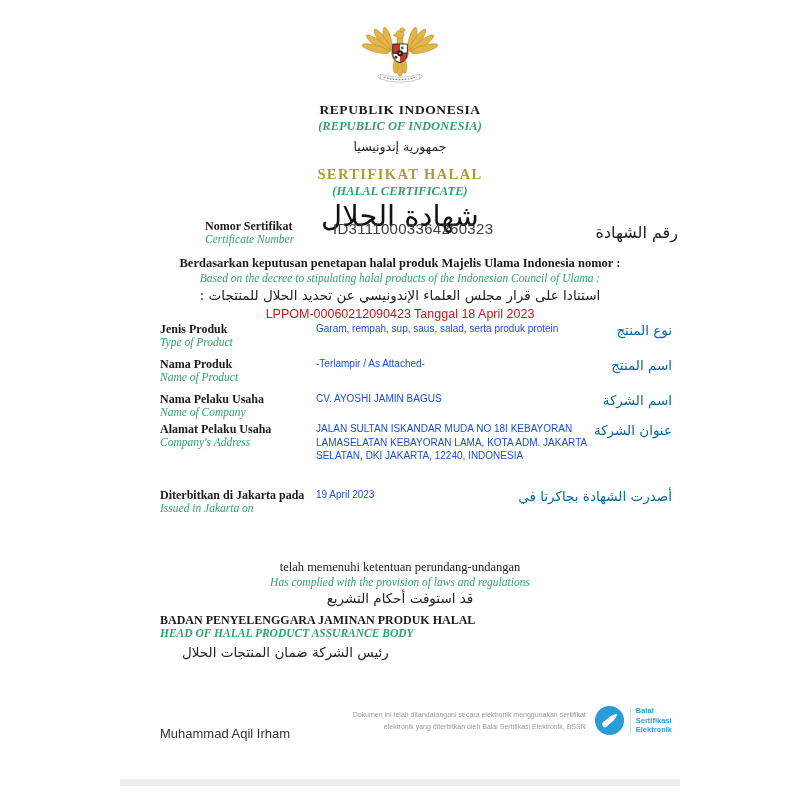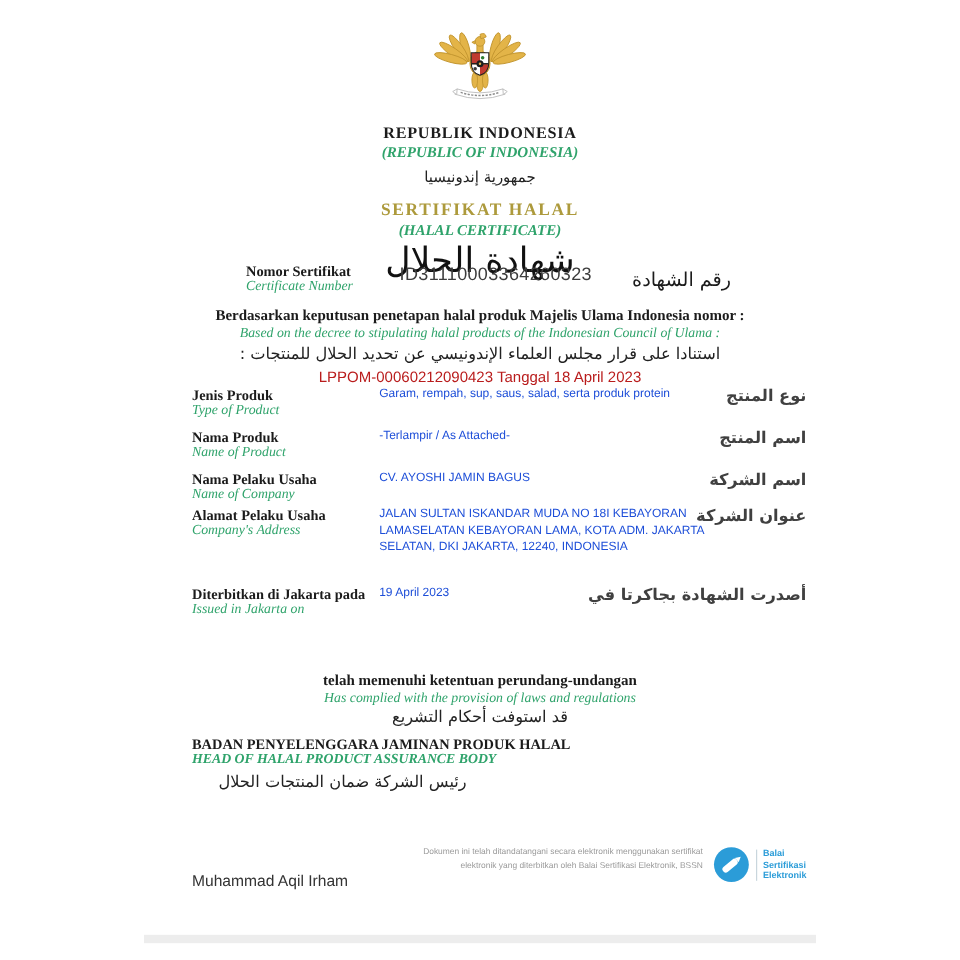--- a/index.html
+++ b/index.html
@@ -14,52 +14,52 @@
   .country-en{font-size:12.5px;font-style:italic;font-weight:700;color:var(--green,#2FA36B);margin-top:1px;}
   .ar{font-family:"DejaVu Sans",sans-serif;direction:rtl;}
   .country-ar{font-size:12.5px;margin-top:5px;color:#222;}
   .title-id{font-size:14.5px;font-weight:700;letter-spacing:1.4px;color:var(--gold,#AD9A3C);margin-top:12px;}
   .title-en{font-size:12.5px;font-style:italic;font-weight:700;color:var(--green,#2FA36B);margin-top:1px;}
   .title-ar{font-size:29px;color:#111;margin-top:2px;line-height:1.05;}
 
   .lbl-id{font-size:12px;font-weight:600;line-height:1.2;}
   .lbl-en{font-size:11.5px;font-style:italic;color:var(--green,#2FA36B);line-height:1.2;}
   .val{font-family:"Liberation Sans",sans-serif;font-size:10px;color:#1d4ed8;line-height:1.35;}
-  .ar-lbl{font-size:13.5px;color:#404040;font-weight:bold;}
+  .ar-lbl{font-size:13.5px;color:#0369a1;}
 
   .cert-row{position:absolute;top:219px;left:0;width:100%;}
   .cert-label{position:absolute;left:85px;top:0;}
   .cert-value{position:absolute;left:213px;top:1px;font-family:"Liberation Sans",sans-serif;
               font-size:15px;color:#3d3d3d;letter-spacing:.3px;}
-  .cert-ar{position:absolute;left:363px;width:170px;top:4px;text-align:center;}
+  .cert-ar{position:absolute;left:388px;width:170px;top:4px;text-align:right;}
 
   .decree{position:absolute;top:256px;left:0;width:100%;text-align:center;}
   .decree-id{font-size:12.5px;font-weight:600;}
   .decree-en{font-size:11.5px;font-style:italic;color:var(--green,#2FA36B);margin-top:1px;}
   .decree-ar{font-size:13.5px;margin-top:3px;color:#222;}
   .decree-num{font-family:"Liberation Sans",sans-serif;font-size:12.5px;color:#b91c1c;margin-top:4px;}
 
   .frow{position:absolute;left:0;width:100%;}
   .f-label{position:absolute;left:40px;width:155px;}
   .f-value{position:absolute;left:196px;width:285px;}
   .f-ar{position:absolute;left:360px;width:192px;text-align:right;}
 
   .compliance{position:absolute;top:560px;left:0;width:100%;text-align:center;}
-  .comp-id{font-size:12.5px;font-weight:700;}
+  .comp-id{font-size:12.5px;font-weight:400;}
   .comp-en{font-size:11.5px;font-style:italic;color:var(--green,#2FA36B);margin-top:1px;}
   .comp-ar{font-size:13.5px;margin-top:2px;color:#222;}
 
   .signatory{position:absolute;top:613px;left:40px;}
   .sig-l1,.sig-l2{font-size:12px;font-weight:600;line-height:1.18;}
   .sig-l3{font-size:11.5px;font-style:italic;font-weight:700;color:var(--green,#2FA36B);line-height:1.18;}
   .sig-ar{font-size:13.5px;color:#222;margin-top:3px;padding-left:22px;text-align:left;}
   .signer{position:absolute;top:726px;left:40px;font-family:"Liberation Sans",sans-serif;
           font-size:13px;color:#333;}
 
-  .footer{position:absolute;top:705px;right:8px;display:flex;gap:8px;}
+  .footer{position:absolute;top:705px;right:8px;display:flex;align-items:center;gap:8px;}
   .disclaimer{text-align:right;font-family:"Liberation Sans",sans-serif;font-size:7px;
               color:#9a9a9a;line-height:1.6;}
   .badge{display:flex;align-items:center;gap:5px;}
   .badge-sep{width:1px;height:26px;background:#c9d6dd;}
   .badge-text{font-family:"Liberation Sans",sans-serif;font-size:7.5px;font-weight:700;
               color:var(--badge_blue,#2B9CD8);line-height:1.3;}
 </style>
 </head>
 <body>
 

